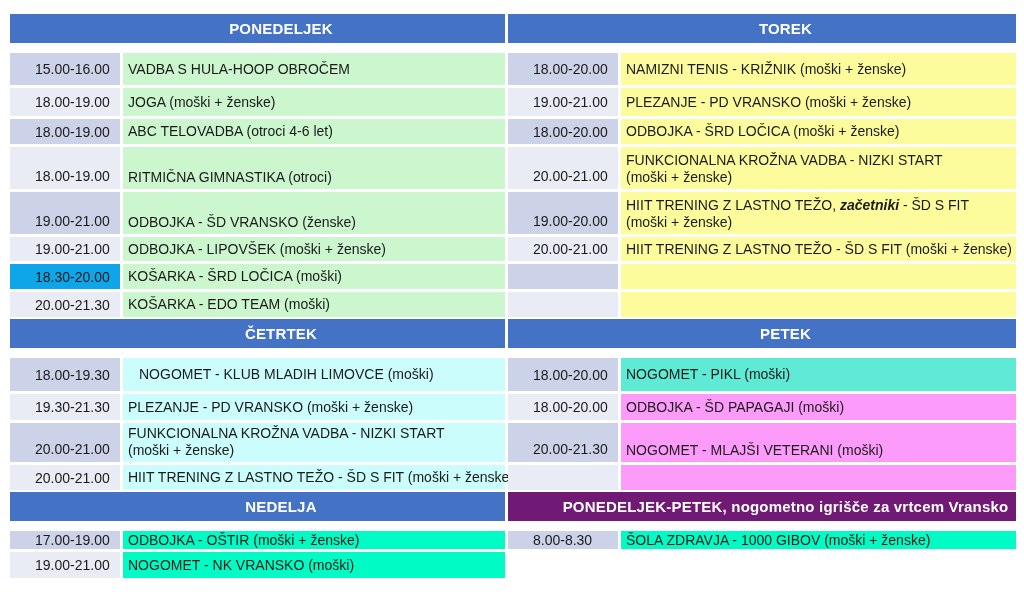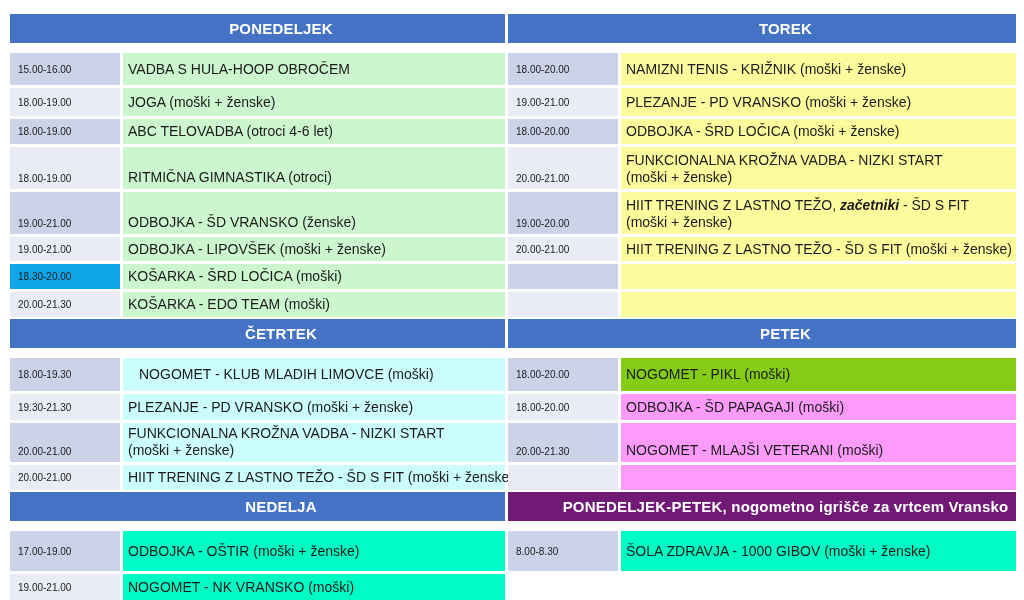--- a/index.html
+++ b/index.html
@@ -16,21 +16,21 @@
     column-gap:3px;
   }
   .hdr {
     height:29px; display:flex; align-items:center; justify-content:center;
     font-weight:bold; font-size:15px; letter-spacing:0.2px;padding-left:47px;
   }
   .span-left  { grid-column:1 / 3; }
   .span-right { grid-column:3 / 5; }
   .rows { display:flex; flex-direction:column; gap:3px; margin-top:10px; }
   .cell { display:flex; }
-  .time-cell { align-items:center; padding-left:8px; font-size:10px; }
+  .time-cell { align-items:center; padding-left:25px; font-size:14px; }
   .act-cell {
     flex-direction:column; align-items:flex-start; justify-content:center;
     padding-left:5px; font-size:14px;
   }
   .tall .time-cell { align-items:flex-end; padding-bottom:5px; }
   .tall .act-cell  { justify-content:flex-end; padding-bottom:3px; }
   .line { line-height:17px; white-space:nowrap; }
   .em { font-weight:bold; font-style:italic; }
   .absent { background:transparent !important; }
 </style>
@@ -173,21 +173,21 @@
         <div class="data-row" style="height: 33px;">
           <div class="cell time-cell" style="background: rgb(204, 211, 232);">
             <span>18.00-19.30</span>
           </div>
           <div class="cell act-cell" style="background: rgb(204, 253, 253); padding-left: 16px;">
             <div class="line"><span>NOGOMET - KLUB MLADIH LIMOVCE (moški)</span></div>
           </div>
           <div class="cell time-cell" style="background: rgb(204, 211, 232);">
             <span>18.00-20.00</span>
           </div>
-          <div class="cell act-cell" style="background: #84cc16;">
+          <div class="cell act-cell" style="background: #5eead4;">
             <div class="line"><span>NOGOMET - PIKL (moški)</span></div>
           </div>
         </div>
         <div class="data-row" style="height: 26px;">
           <div class="cell time-cell" style="background: rgb(233, 235, 245);">
             <span>19.30-21.30</span>
           </div>
           <div class="cell act-cell" style="background: rgb(204, 253, 253);">
             <div class="line"><span>PLEZANJE - PD VRANSKO (moški + ženske)</span></div>
           </div>
@@ -230,21 +230,21 @@
     <div class="section">
       <div class="header-row">
         <div class="hdr span-left" style="background: rgb(68, 114, 196); color: rgb(255, 255, 255);">
           <span>NEDELJA</span>
         </div>
         <div class="hdr span-right" style="background: #701a75; color: rgb(255, 255, 255);">
           <span>PONEDELJEK-PETEK, nogometno igrišče za vrtcem Vransko</span>
         </div>
       </div>
       <div class="rows">
-        <div class="data-row" style="height: 40px;">
+        <div class="data-row" style="height: 18px;">
           <div class="cell time-cell" style="background: rgb(204, 211, 232);">
             <span>17.00-19.00</span>
           </div>
           <div class="cell act-cell" style="background: rgb(0, 252, 196);">
             <div class="line"><span>ODBOJKA - OŠTIR (moški + ženske)</span></div>
           </div>
           <div class="cell time-cell" style="background: rgb(204, 211, 232);">
             <span>8.00-8.30</span>
           </div>
           <div class="cell act-cell" style="background: rgb(0, 252, 196);">

